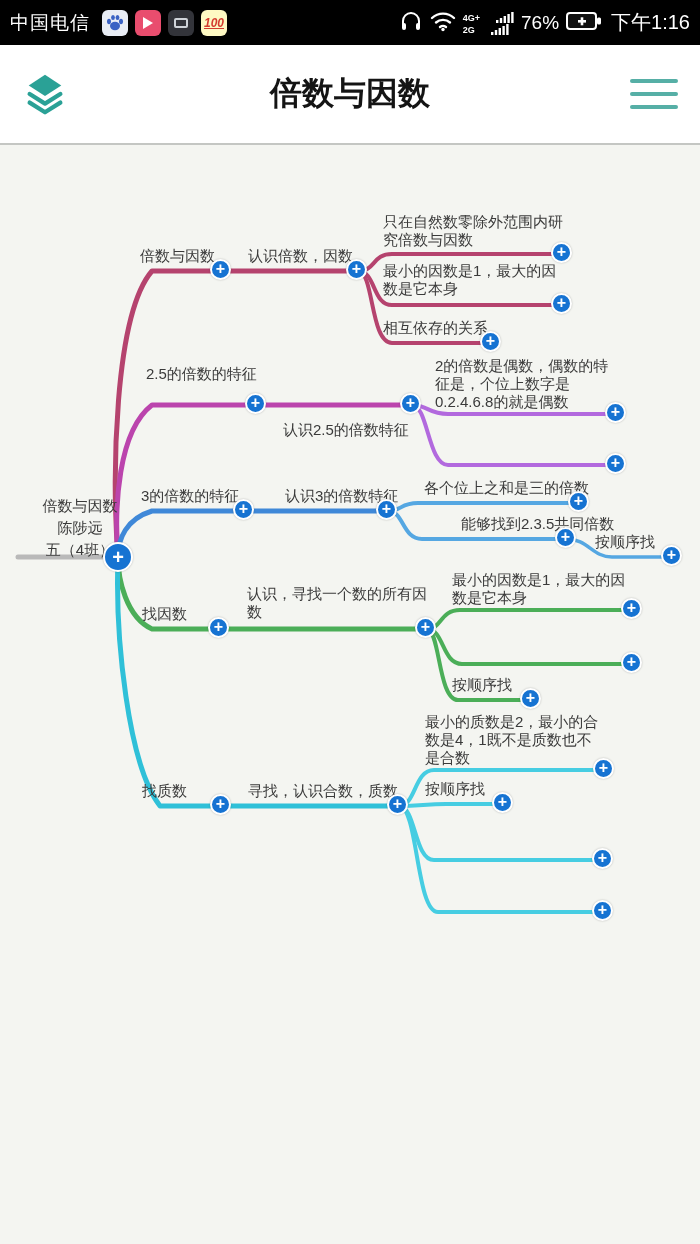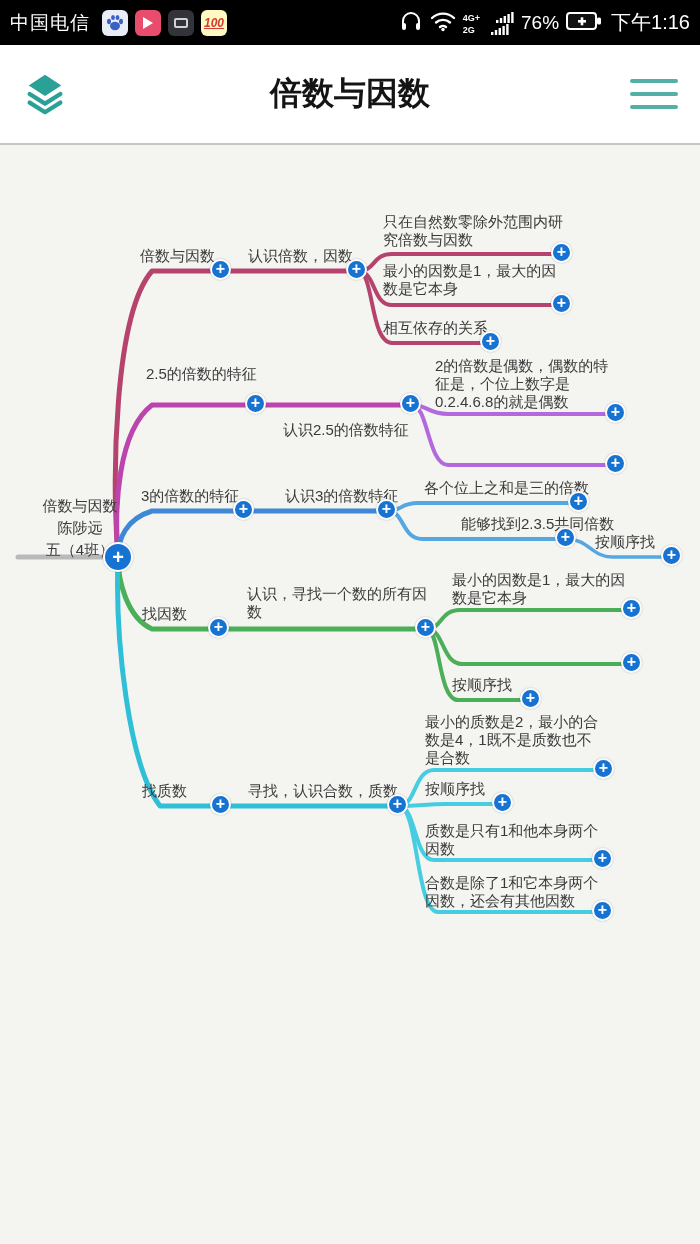--- a/index.html
+++ b/index.html
@@ -193,22 +193,20 @@
 
   <div class="lbl" style="left:142px; top:458px;">找因数</div>
   <div class="lbl wrap" style="left:247px; top:438px; width:186px;">认识，寻找一个数的所有因数</div>
   <div class="lbl wrap" style="left:452px; top:424px; width:184px;">最小的因数是1，最大的因数是它本身</div>
   <div class="lbl" style="left:452px; top:529px;">按顺序找</div>
 
   <div class="lbl" style="left:142px; top:635px;">找质数</div>
   <div class="lbl" style="left:248px; top:635px;">寻找，认识合数，质数</div>
   <div class="lbl wrap" style="left:425px; top:566px; width:180px;">最小的质数是2，最小的合数是4，1既不是质数也不是合数</div>
   <div class="lbl" style="left:425px; top:633px;">按顺序找</div>
-  <div class="lbl wrap" style="left:425px; top:675px; width:184px;">质数是只有1和他本身两个因数</div>
-  <div class="lbl wrap" style="left:425px; top:727px; width:184px;">合数是除了1和它本身两个因数，还会有其他因数</div>
 
   <div class="plus hub" style="left:103px; top:395px;"></div>
 
   <div class="plus" style="left:210px; top:112px;"></div>
   <div class="plus" style="left:346px; top:112px;"></div>
   <div class="plus" style="left:551px; top:95px;"></div>
   <div class="plus" style="left:551px; top:146px;"></div>
   <div class="plus" style="left:480px; top:184px;"></div>
 
   <div class="plus" style="left:245px; top:246px;"></div>

